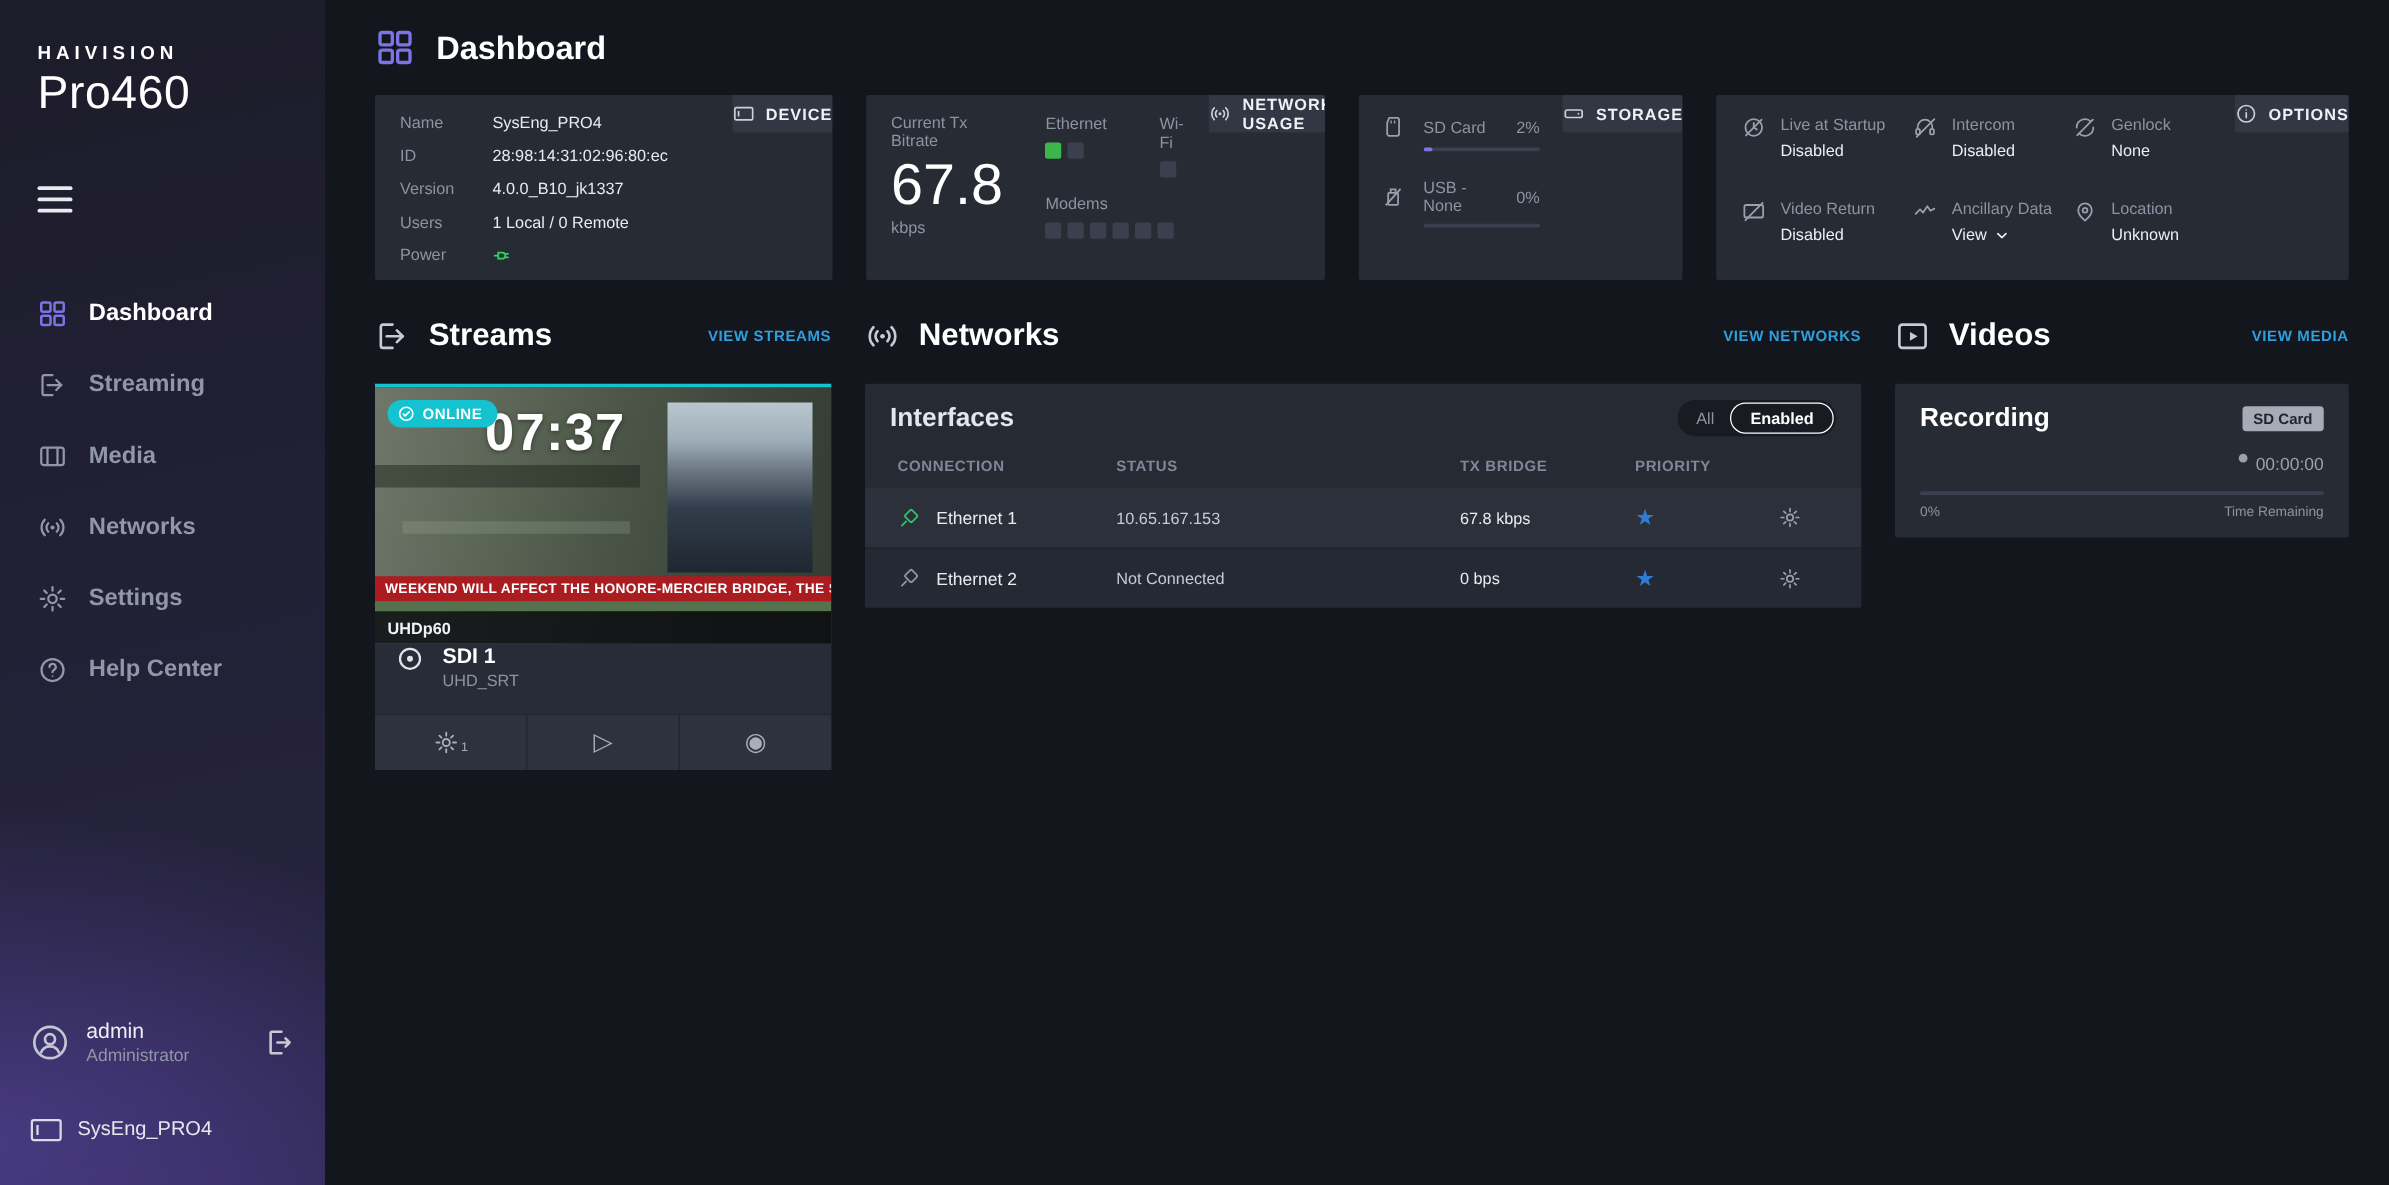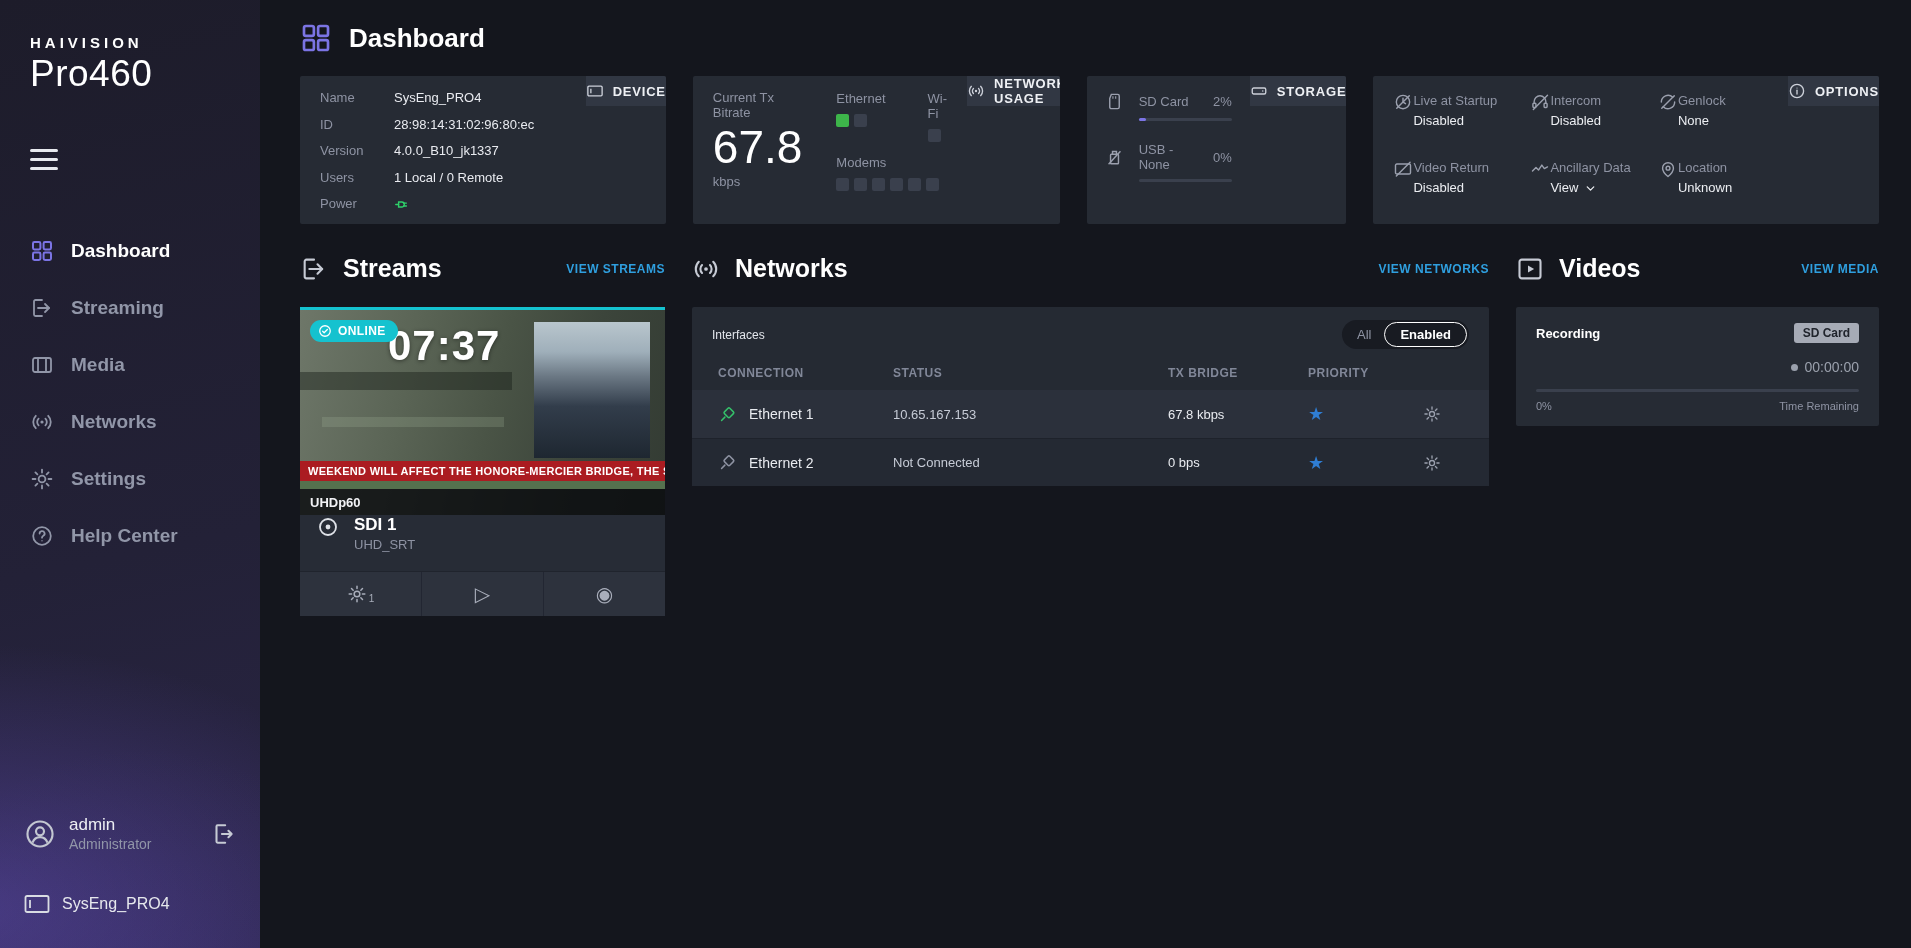--- a/index.html
+++ b/index.html
@@ -71,21 +71,21 @@
 .storage-item .icon{width:19px;height:19px;color:#9ba0ae}
 .storage-label{font-size:13px;color:#8e93a3}
 .storage-pct{font-size:13px;color:#8e93a3}
 .storage-bar{grid-column:2/4;height:3px;background:#3a404d;border-radius:2px;margin-top:7px}
 .storage-fill{height:100%;border-radius:2px;background:#7b74e4}
 .fill-2{width:7px}
 .fill-0{width:0}
 
 .card-options{width:510px}
 .options-grid{padding:15px 20px;display:grid;grid-template-columns:1.08fr 1fr .92fr;row-gap:16px;column-gap:8px}
-.opt{display:flex;}
+.opt{display:flex;gap:11px}
 .opt .icon{width:20px;height:20px;color:#9ba0ae;margin-top:1px}
 .opt-label{font-size:13px;color:#8e93a3}
 .opt-value{font-size:13px;color:#eceef2;margin-top:4px;display:flex;align-items:center;gap:6px}
 .opt-value .chev{width:13px;height:13px;color:#eceef2}
 
 
 .sections{display:flex;gap:27px;padding:0 32px 0 40px;margin-top:30px}
 .section-header{display:flex;align-items:center;gap:15px;margin-bottom:24px}
 .section-header .icon{width:28px;height:28px;color:#c6cad4}
 .section-title{font-size:25px;font-weight:600;color:#fff}
@@ -115,43 +115,43 @@
 .stream-actions{display:flex;height:45px;background:#2d323d;border-top:1px solid #20242d}
 .sbtn{flex:1;display:flex;align-items:center;justify-content:center;color:#a9aebb;cursor:pointer}
 .sbtn + .sbtn{border-left:1px solid #222632}
 .sbtn .glyph{font-size:20px;line-height:1}
 .sbtn .icon{width:20px;height:20px}
 .badge-one{font-size:10px;margin-left:2px;margin-top:8px;color:#a9aebb}
 
 
 .panel{background:#252a33;border-radius:2px}
 .panel-header{display:flex;align-items:center;padding:13px 20px 11px}
-.panel-title{font-size:12px;color:#e3e6ec;font-weight:400}
+.panel-title{font-size:21px;color:#e3e6ec;font-weight:700}
 .toggle{margin-left:auto;display:flex;align-items:center;background:#181b22;border-radius:15px;padding:2px}
 .toggle-all{padding:4px 13px;font-size:13px;color:#8e93a3;cursor:pointer}
 .toggle-enabled{padding:4px 15px;font-size:13px;color:#fff;font-weight:600;border:1px solid #fff;border-radius:13px;cursor:pointer}
 .t-head{display:grid;grid-template-columns:175px 275px 140px 115px 1fr;padding:6px 26px 10px;font-size:12px;font-weight:700;letter-spacing:.5px;color:#818798}
 .t-row{display:grid;grid-template-columns:175px 275px 140px 115px 1fr;align-items:center;height:48px;padding:0 26px}
 .row-light{background:#2b303b}
 .row-dark{background:#242933;border-top:1px solid #1e222b}
 .conn-cell{display:flex;align-items:center;gap:12px;font-size:14px;color:#e9ebf0}
 .conn-cell .icon{width:19px;height:19px}
 .icon-green{color:#35c06a}
 .icon-gray{color:#8e93a3}
 .status-cell{font-size:13px;color:#c6cbd6}
 .bitrate-cell{font-size:13px;color:#e9ebf0}
 .star{color:#2f7dd3;font-size:18px;line-height:1;cursor:pointer}
 .rowgear{width:18px;height:18px;color:#9ba0ae;cursor:pointer}
 
 
 .rec-panel{background:#262b34;border-radius:2px;padding:16px 20px 14px}
 .rec-head{display:flex;align-items:center}
-.rec-title{font-size:13px;font-weight:600;color:#fff}
+.rec-title{font-size:21px;font-weight:600;color:#fff}
 .rec-badge{margin-left:auto;background:#a6abb6;color:#20242c;font-size:12px;font-weight:700;padding:3px 9px;border-radius:3px}
-.rec-time{display:flex;justify-content:flex-end;align-items:center;gap:7px;margin-top:16px;font-size:14px;color:#9aa0ac}
+.rec-time{display:flex;justify-content:flex-end;gap:7px;margin-top:16px;font-size:14px;color:#9aa0ac}
 .rec-dot{width:7px;height:7px;border-radius:50%;background:#9aa0ac}
 .rec-bar{height:3px;background:#3a404d;border-radius:2px;margin-top:14px}
 .rec-meta{display:flex;justify-content:space-between;margin-top:8px;font-size:11px;color:#8e93a3}
 </style>
 </head>
 <body>
 
 <aside class="sidebar">
   <div class="brand">
     <div class="brand-top">HAIVISION</div>

